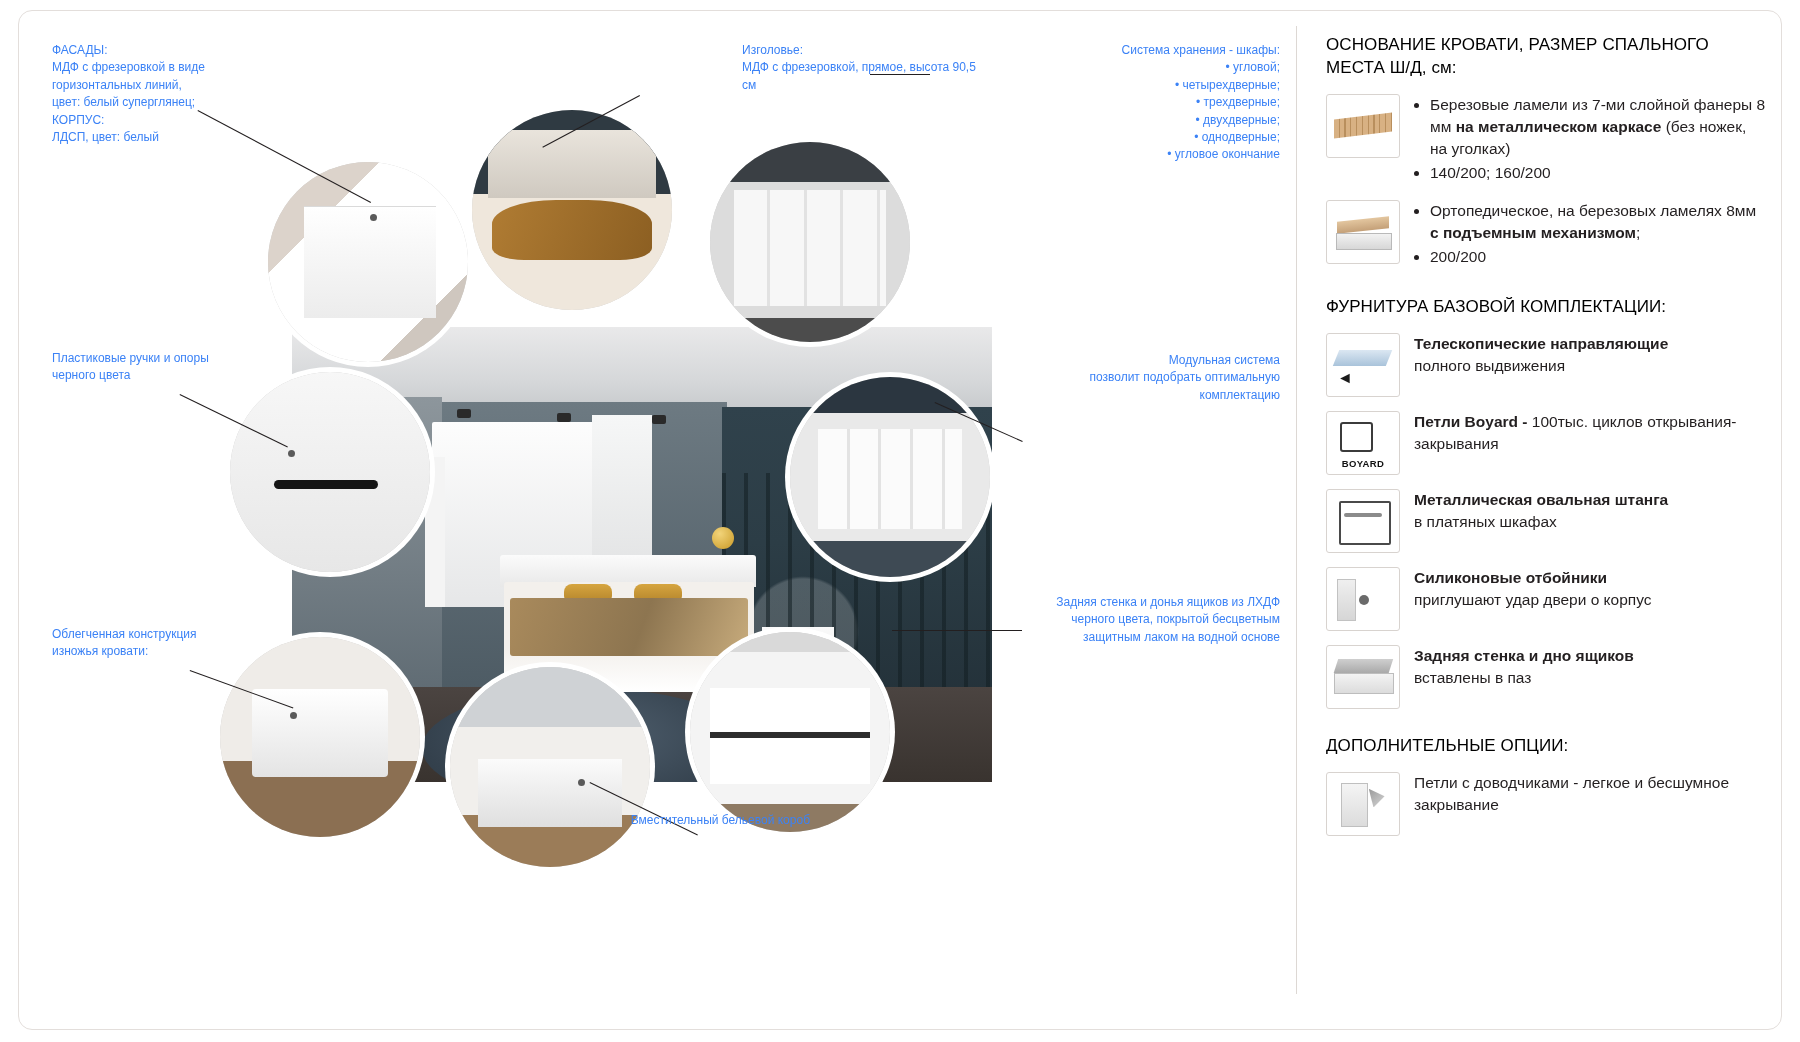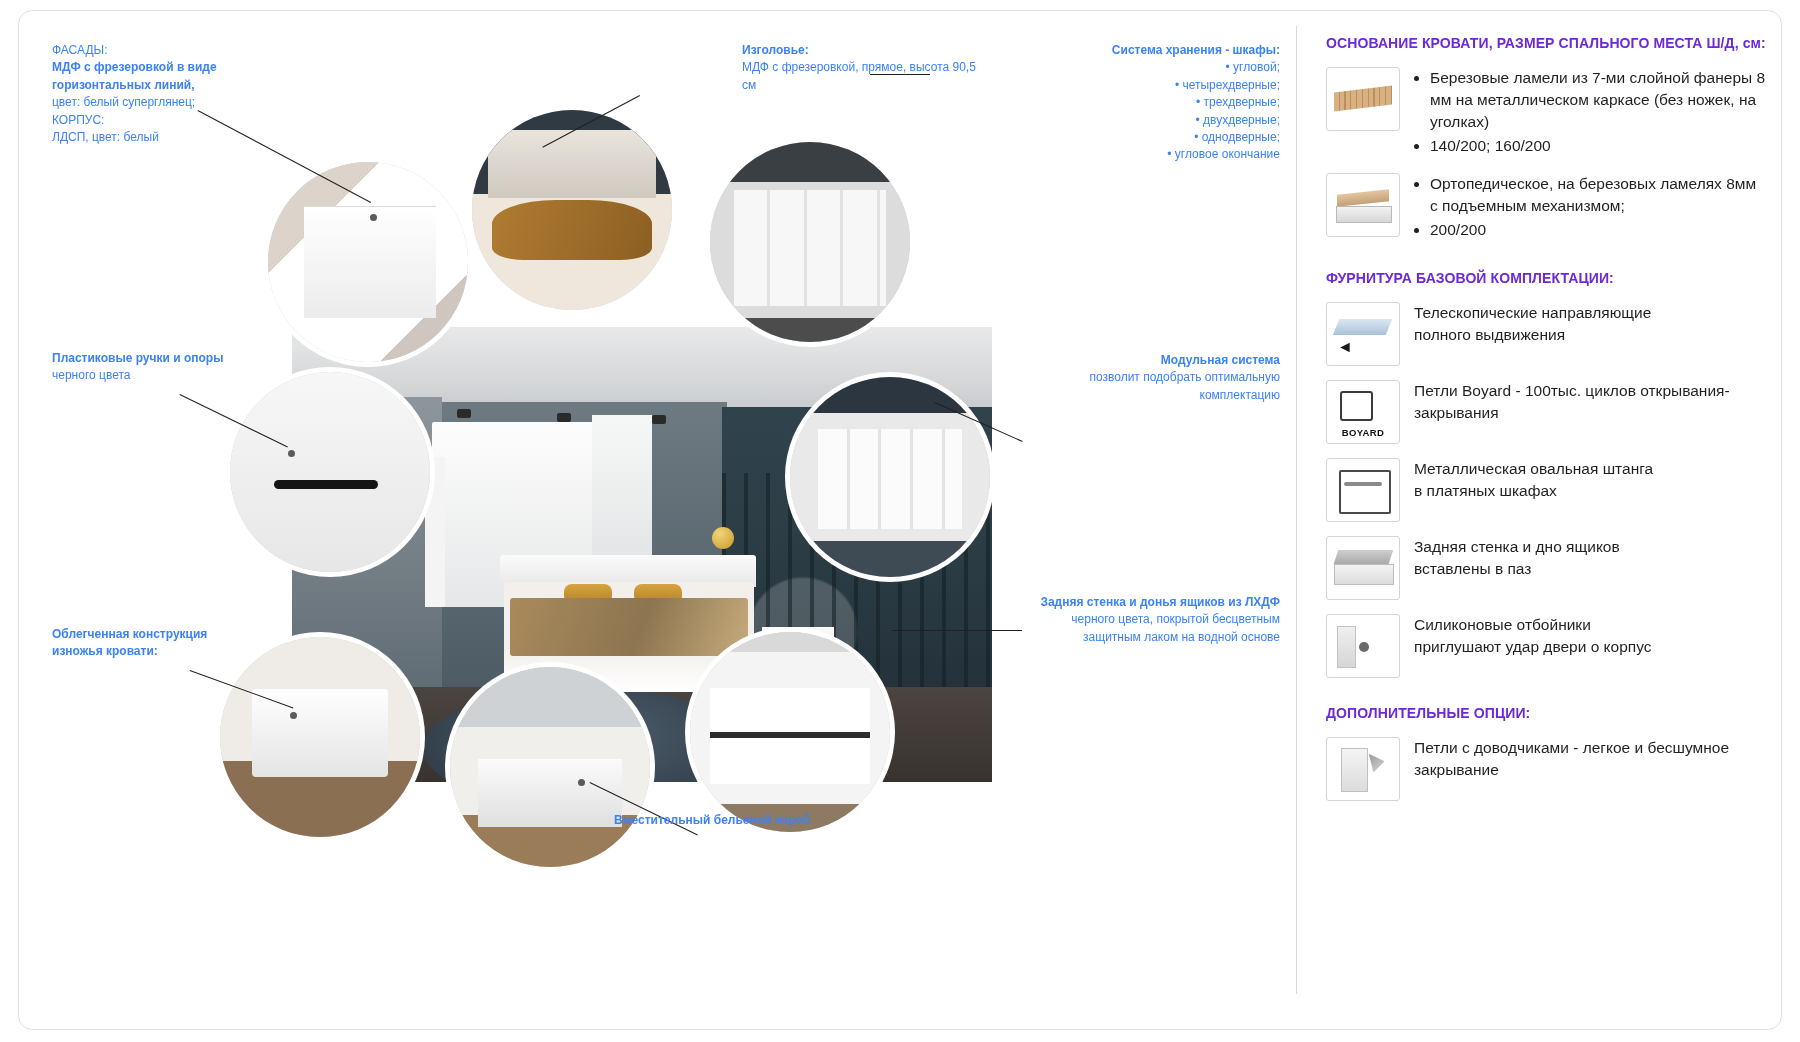--- a/index.html
+++ b/index.html
@@ -187,39 +187,39 @@
     content:"";position:absolute;left:10%;top:28%;width:80%;height:48%;
     background:linear-gradient(180deg,#ffffff 0 46%, #2d2d2d 46% 52%, #ffffff 52%);
   }
 
   
   .leader { position: absolute; background: #231f20; height: 1px; transform-origin: 0 0; }
   .dot { position: absolute; width: 7px; height: 7px; border-radius: 50%; background: #5a5a5a; }
 
   
   .tb { position: absolute; font-size: 12px; line-height: 1.45; color: #3b82f6; }
-  .tb b, .tb .b { font-weight: bold; }
+  .tb b, .tb .b { font-weight: normal; }
   .tb.right { text-align: right; }
 
   
   #divider {
     position: absolute; left: 1296px; top: 26px; width: 1px; height: 968px; background: #ddd8d4;
   }
   #right-panel { position: absolute; left: 1326px; top: 34px; width: 440px; }
   .r-title {
-    font-weight: bold; font-size: 14px; line-height: 1.35; color: #6d28d9; letter-spacing: .1px;
+    font-weight: normal; font-size: 17px; line-height: 1.35; color: #000000; letter-spacing: .1px;
   }
   .r-row { display: flex; gap: 14px; align-items: flex-start; margin-top: 14px; }
   .r-icon {
     flex: 0 0 auto; width: 72px; height: 62px;
     border: 1px solid #d8d3cf; border-radius: 3px;
     background: #ffffff; position: relative; overflow: hidden;
   }
   .r-txt { font-size: 15.5px; line-height: 1.42; }
-  .r-txt b { font-weight: normal; }
+  .r-txt b { font-weight: bold; }
   ul.r-list { margin: 0; padding-left: 16px; }
   ul.r-list li { font-size: 15.5px; line-height: 1.42; margin-bottom: 2px; }
   .sect-gap { height: 26px; }
 
   
   .ic-lamel:after{
     content:"";position:absolute;left:10%;top:34%;width:80%;height:30%;
     background:repeating-linear-gradient(90deg,#d8b183 0 8%, #b98f5d 8% 10%);
     transform: skewY(-7deg);
   }
@@ -460,35 +460,35 @@
 
     <div class="r-row">
       <div class="r-icon ic-rail"></div>
       <div class="r-txt">
         <div><b>Металлическая овальная штанга</b></div>
         <div>в платяных шкафах</div>
       </div>
     </div>
 
     <div class="r-row">
+      <div class="r-icon ic-bump"></div>
+      <div class="r-txt">
+        <div><b>Силиконовые отбойники</b></div>
+        <div>приглушают удар двери о корпус</div>
+      </div>
+    </div>
+
+    <div class="r-row">
       <div class="r-icon ic-back"></div>
       <div class="r-txt">
         <div><b>Задняя стенка и дно ящиков</b></div>
         <div>вставлены в паз</div>
       </div>
     </div>
 
-    <div class="r-row">
-      <div class="r-icon ic-bump"></div>
-      <div class="r-txt">
-        <div><b>Силиконовые отбойники</b></div>
-        <div>приглушают удар двери о корпус</div>
-      </div>
-    </div>
-
     <div class="sect-gap"></div>
 
     <div class="r-title">ДОПОЛНИТЕЛЬНЫЕ ОПЦИИ:</div>
 
     <div class="r-row">
       <div class="r-icon ic-soft"></div>
       <div class="r-txt">
         <div>Петли с доводчиками - легкое и бесшумное закрывание</div>
       </div>
     </div>

